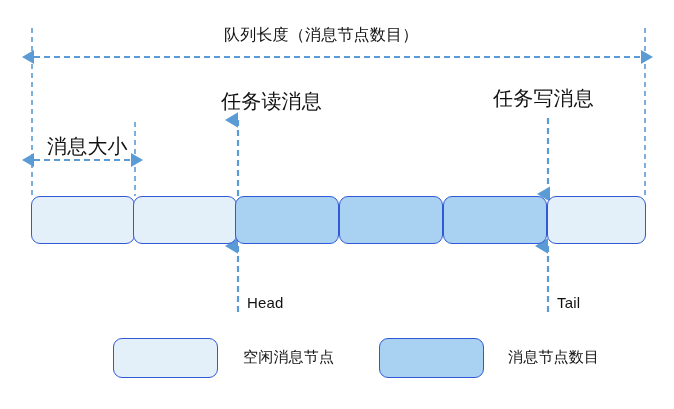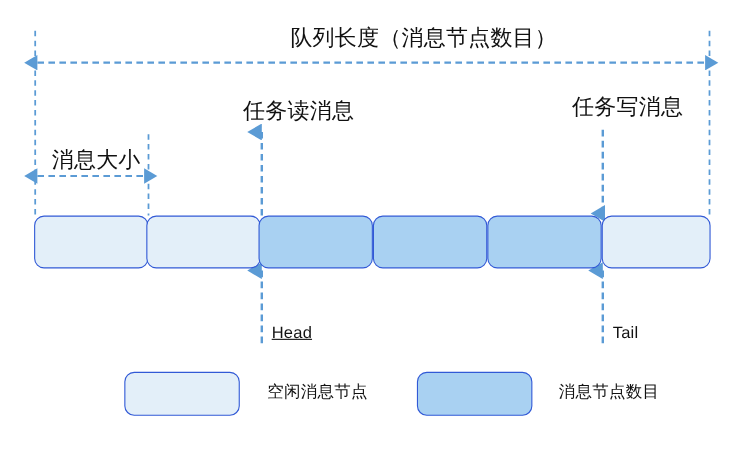--- a/index.html
+++ b/index.html
@@ -27,22 +27,21 @@
     font-size: 20px;
     line-height: 18px;
     color: #111111;
     white-space: nowrap;
     letter-spacing: 0.2px;
   }
   .label-latin {
     font-size: 15px;
   }
   .title-label {
-    font-size: 20px;
-    margin-left: 40px;
+    font-size: 16px;
   }
   .legend-label {
     font-size: 15px;
   }
   .node-box {
     position: absolute;
     box-sizing: border-box;
     border: 1.6px solid #3159d6;
     border-radius: 9px;
   }
@@ -96,23 +95,23 @@
 
   <line x1="548" y1="312" x2="548" y2="246" stroke="#5b9bd5" stroke-width="2.2" stroke-dasharray="6,4" marker-end="url(#arrow-up)"></line>
 </svg>
 
 <div class="label title-label" style="left: 224px; top: 26px;">队列长度（消息节点数目）</div>
 
 <div class="label" style="left: 47px; top: 137px;">消息大小</div>
 
 <div class="label" style="left: 221px; top: 92px;">任务读消息</div>
 
-<div class="label" style="left: 520px; top: 89px;">任务写消息</div>
+<div class="label" style="left: 493px; top: 89px;">任务写消息</div>
 
-<div class="label label-latin" style="left: 247px; top: 294px; text-decoration: underline;">Head</div>
+<div class="label label-latin" style="left: 247px; top: 294px;">Head</div>
 
 <div class="label label-latin" style="left: 557px; top: 294px;">Tail</div>
 
 <div class="node-box node-free" style="left: 31px; top: 196px; width: 104px; height: 48px;"></div>
 <div class="node-box node-free" style="left: 133px; top: 196px; width: 104px; height: 48px;"></div>
 <div class="node-box node-occupied" style="left: 235px; top: 196px; width: 104px; height: 48px;"></div>
 <div class="node-box node-occupied" style="left: 339px; top: 196px; width: 104px; height: 48px;"></div>
 <div class="node-box node-occupied" style="left: 443px; top: 196px; width: 104px; height: 48px;"></div>
 <div class="node-box node-free" style="left: 547px; top: 196px; width: 99px; height: 48px;"></div>
 

